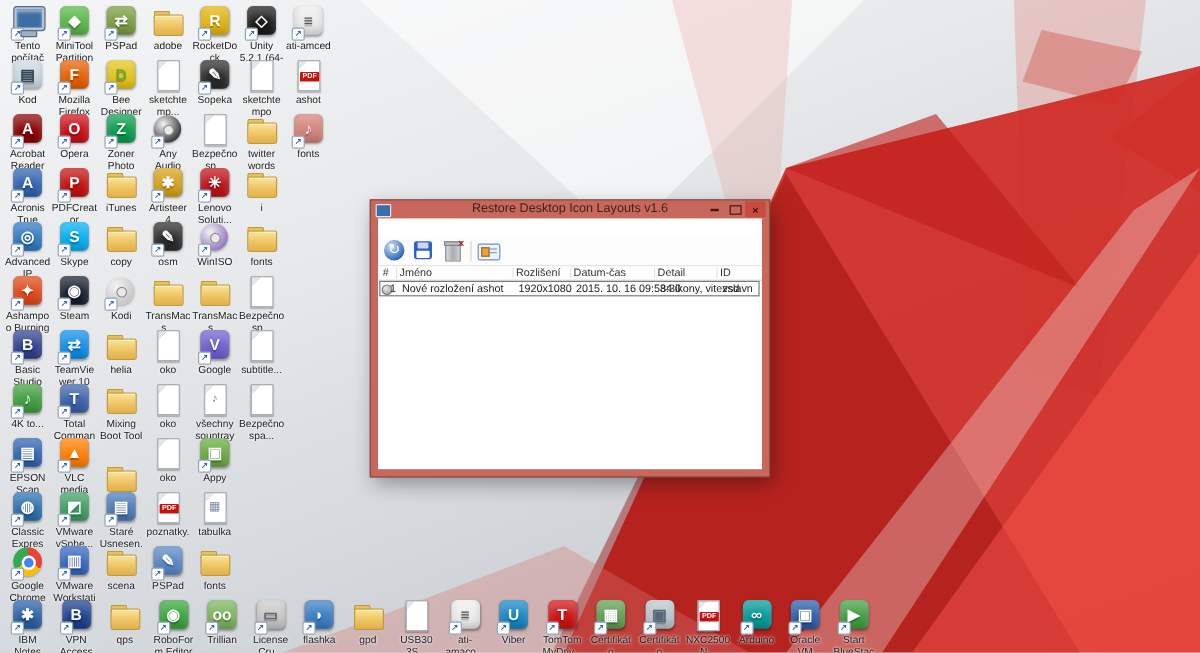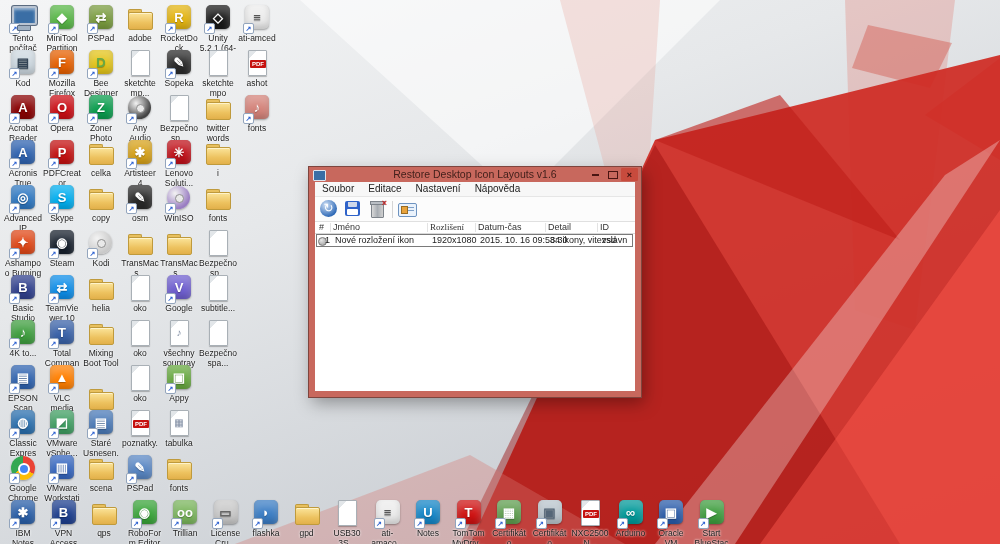--- a/index.html
+++ b/index.html
@@ -252,21 +252,21 @@
       </div>
       <div class="dicon" style="left: 43px; top: 139px;">
         <div class="ig app" style="--c: #c41111;">
           <span class="g">P</span>
           <div class="sc">↗</div>
         </div>
         <div class="ilabel">PDFCreator</div>
       </div>
       <div class="dicon" style="left: 82px; top: 139px;">
         <div class="ig folder"></div>
-        <div class="ilabel">celka</div>
+        <div class="ilabel">iTunes</div>
       </div>
       <div class="dicon" style="left: 121px; top: 139px;">
         <div class="ig app" style="--c: #d6a11a;">
           <span class="g">✱</span>
           <div class="sc">↗</div>
         </div>
         <div class="ilabel">Artisteer 4</div>
       </div>
       <div class="dicon" style="left: 160px; top: 139px;">
         <div class="ig app" style="--c: #c0111a;">
@@ -558,21 +558,21 @@
           <span class="g" style="color: rgb(85, 85, 85);">≡</span>
           <div class="sc">↗</div>
         </div>
         <div class="ilabel">ati-amaco...</div>
       </div>
       <div class="dicon" style="left: 409px; top: 499px;">
         <div class="ig app" style="--c: #1586c7;">
           <span class="g">U</span>
           <div class="sc">↗</div>
         </div>
-        <div class="ilabel">Notes</div>
+        <div class="ilabel">Viber</div>
       </div>
       <div class="dicon" style="left: 449.5px; top: 499px;">
         <div class="ig app" style="--c: #cf1212;">
           <span class="g">T</span>
           <div class="sc">↗</div>
         </div>
         <div class="ilabel">TomTom MyDriv...</div>
       </div>
       <div class="dicon" style="left: 490px; top: 499px;">
         <div class="ig app" style="--c: #5f9e4f;">
@@ -623,60 +623,54 @@
         <div class="cap cap-min">
             <i></i>
           </div>
         <div class="cap cap-max">
             <i></i>
           </div>
         <div class="cap cap-close">×</div>
       </div>
     </div>
     <div class="client">
-      <div class="menubar">
-          <span class="menu-item">Soubor</span>
-          <span class="menu-item">Editace</span>
-          <span class="menu-item">Nastavení</span>
-          <span class="menu-item">Nápověda</span>
-        </div>
       <div class="toolbar">
         <div class="tbtn tb-restore">
             <i>↻</i>
           </div>
         <div class="tbtn tb-save">
             <i></i>
           </div>
         <div class="tbtn tb-del">
             <i></i>
             <b>×</b>
           </div>
         <div class="tb-sep"></div>
         <div class="tbtn tb-card">
             <i></i>
           </div>
       </div>
       <div class="listhdr">
           <span class="hcell" style="left: 4px;">#</span>
           <span class="hcell" style="left: 18px;">Jméno</span>
           <span class="hsep" style="left: 15px;"></span>
-          <span class="hcell" style="left: 115px; font-family: Liberation Serif, serif;">Rozlišení</span>
+          <span class="hcell" style="left: 115px;">Rozlišení</span>
           <span class="hsep" style="left: 112px;"></span>
           <span class="hcell" style="left: 163px;">Datum-čas</span>
           <span class="hsep" style="left: 160px;"></span>
           <span class="hcell" style="left: 233px;">Detail</span>
           <span class="hsep" style="left: 230px;"></span>
           <span class="hcell" style="left: 285px;">ID</span>
           <span class="hsep" style="left: 282px;"></span>
         </div>
       <div id="listbody">
           <div class="lrow">
             <span class="led"></span>
             <span class="rcell" style="left: 8px;">1</span>
-            <span class="rcell" style="left: 18px;">Nové rozložení ikon</span>
+            <span class="rcell" style="left: 18px;">Nové rozložení ashot</span>
             <span class="rcell" style="left: 115px;">1920x1080</span>
             <span class="rcell" style="left: 163px;">2015. 10. 16 09:53:30</span>
             <span class="rcell" style="left: 233px;">84 ikony, vitezslavn</span>
             <span class="rcell" style="left: 285px;">vsd</span>
           </div>
         </div>
     </div>
   </div>
 </div>
 

